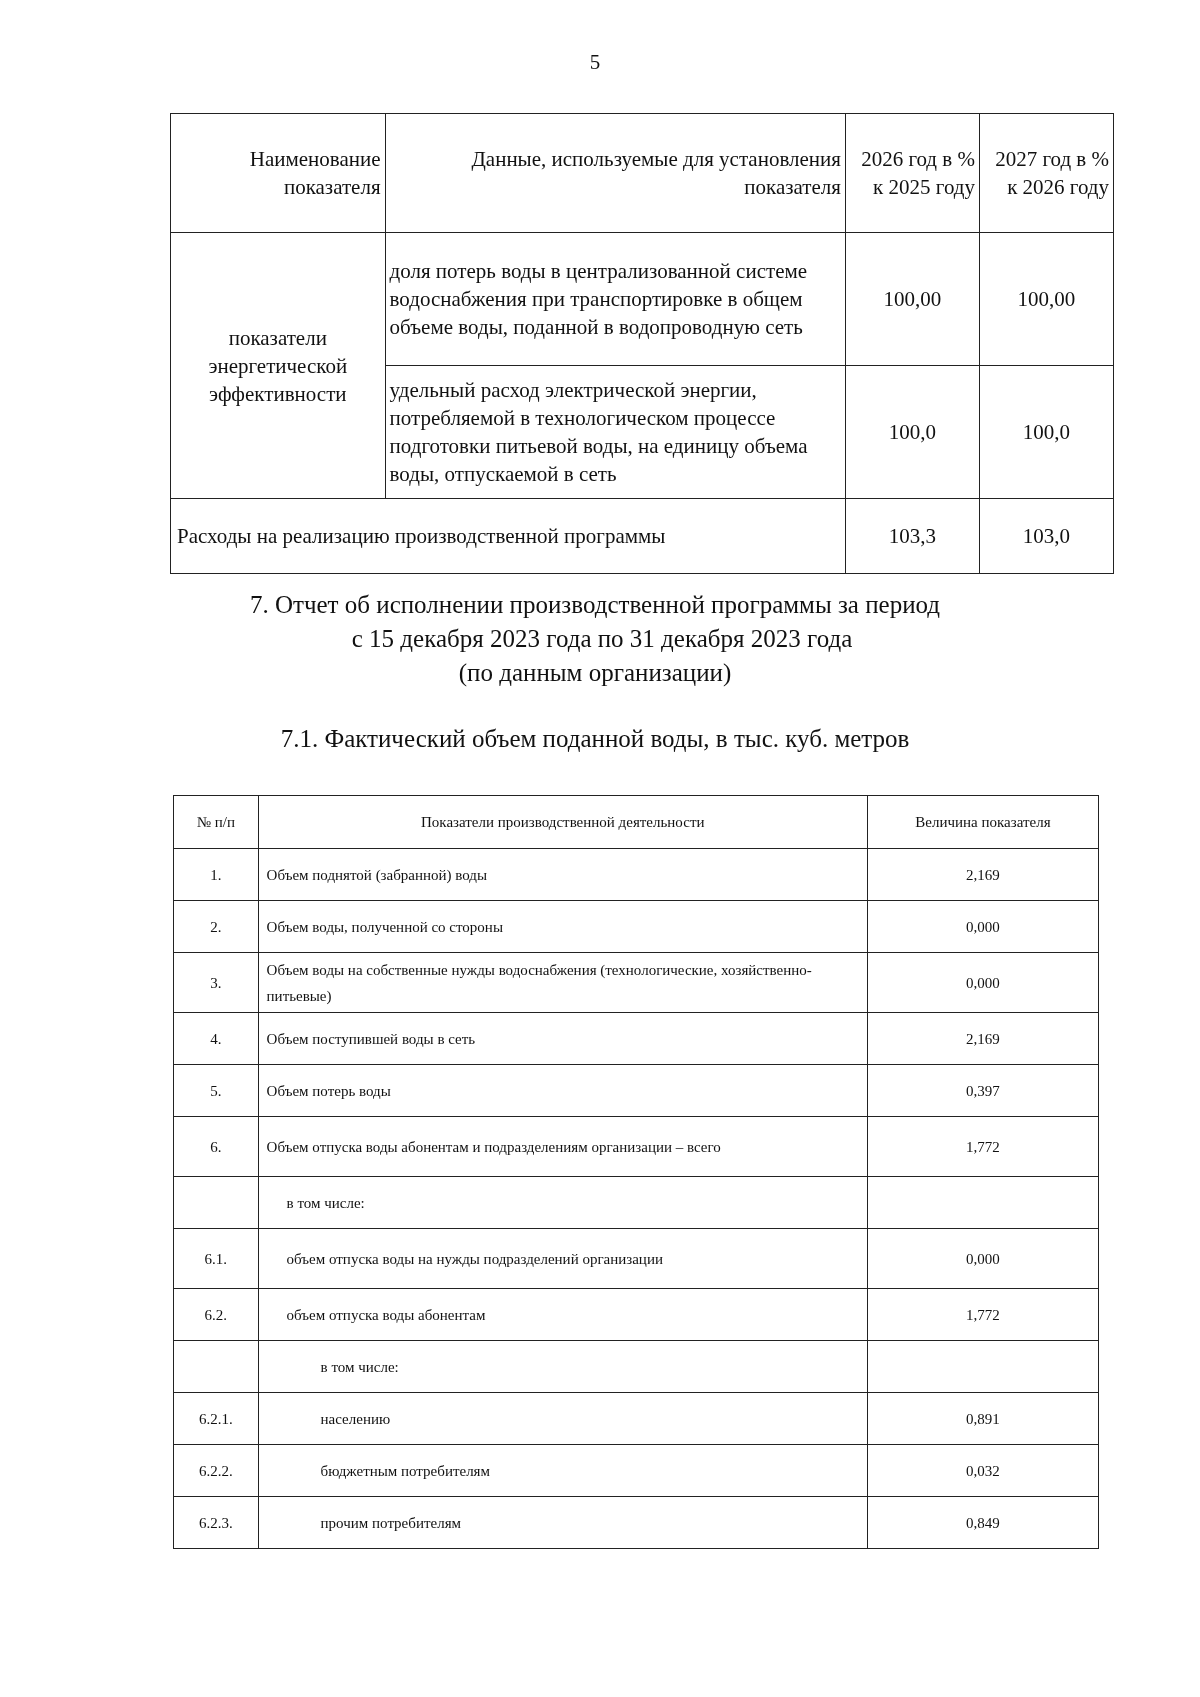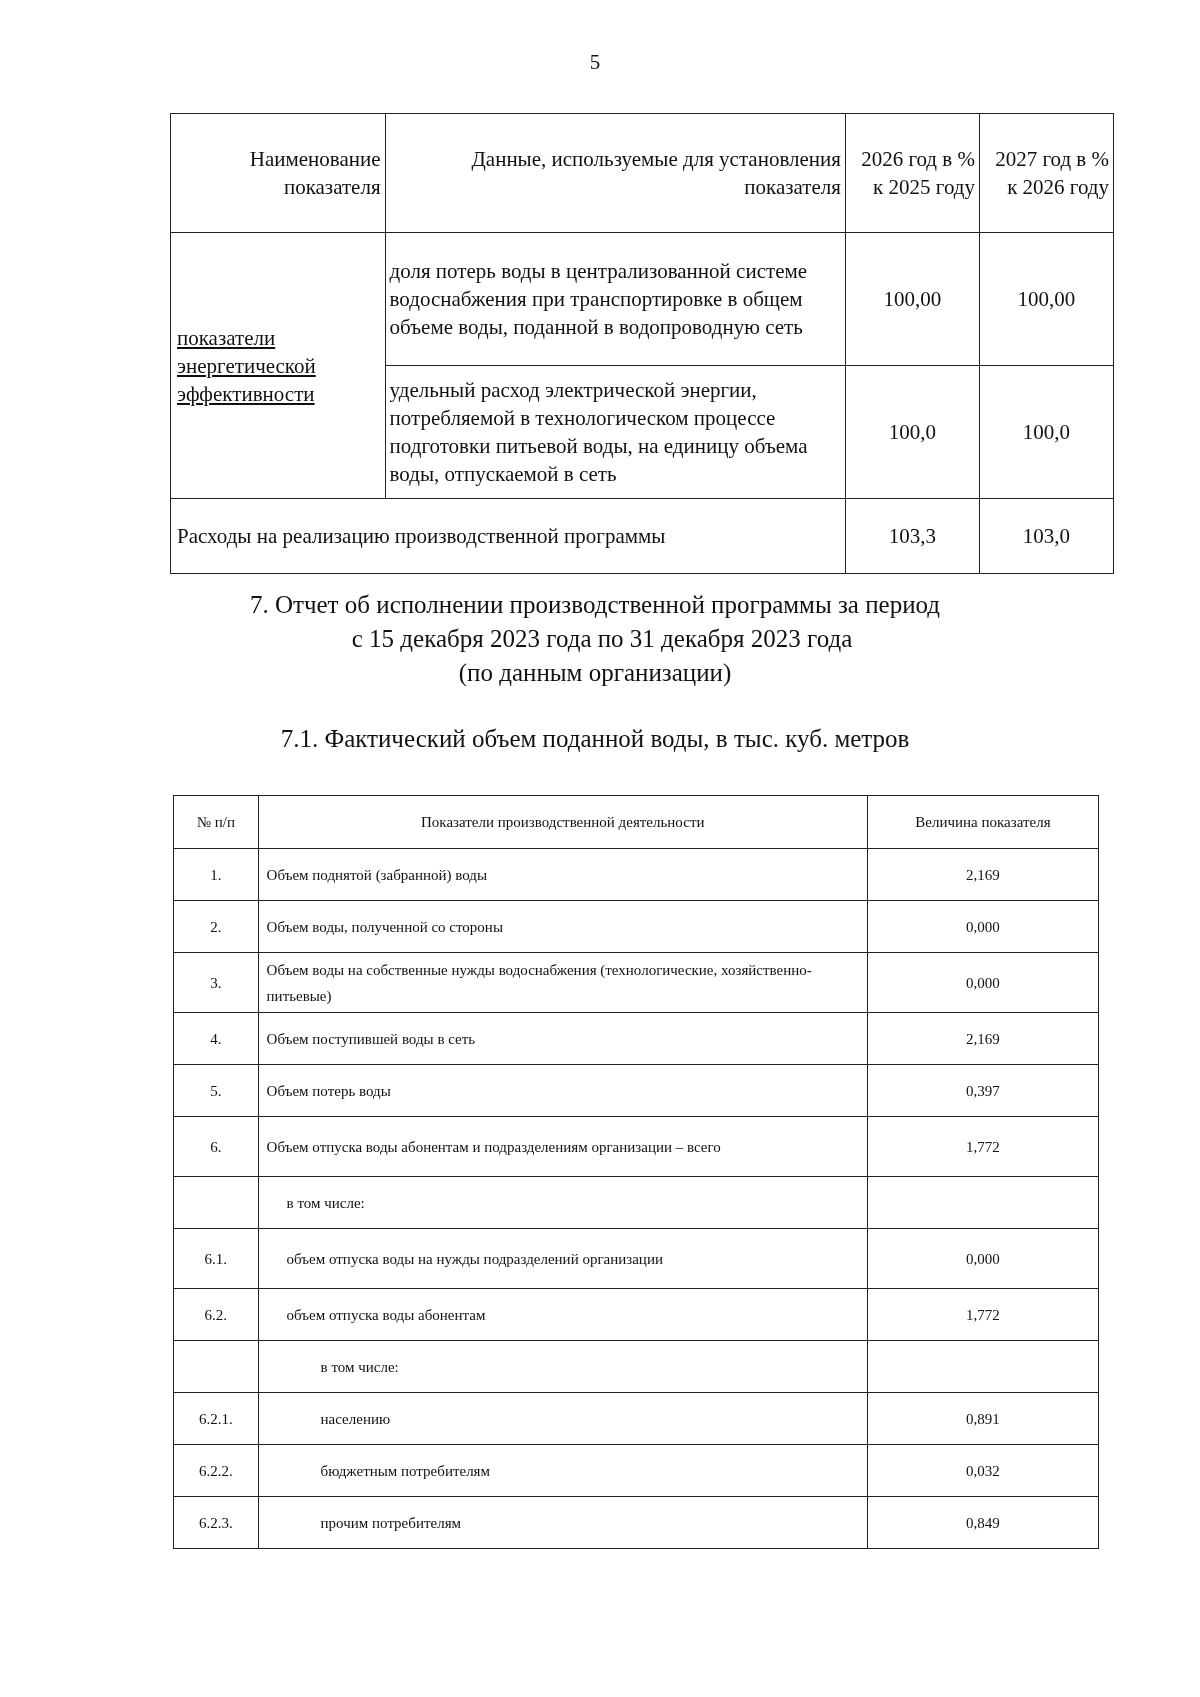--- a/index.html
+++ b/index.html
@@ -14,21 +14,21 @@
     table { border-collapse: collapse; position: absolute; }
     td, th { border: 1.5px solid #222; font-weight: normal; vertical-align: middle; }
 
     
     #t1 { left: 170px; top: 113px; width: 944px; font-size: 21px; line-height: 28px; }
     #t1 .c1 { width: 209px; }
     #t1 .c2 { width: 467px; }
     #t1 .c3 { width: 129px; }
     #t1 .c4 { width: 129px; }
     #t1 th { text-align: right; height: 118px; padding: 0 4px; }
-    #t1 .name-cell { text-align: left; padding: 0 6px; text-decoration: underline; }
+    #t1 .name-cell { text-align: center; padding: 0 6px; }
     #t1 .data-cell { text-align: left; padding: 2px 4px; height: 128px; }
     #t1 .val { text-align: center; }
     #t1 .total-row td { height: 58px; }
     #t1 .total-label { text-align: left; padding: 8px 6px; }
 
     .section-title {
       position: absolute; left: 0; width: 1190px; text-align: center;
       font-size: 25px; line-height: 34px;
     }
 

